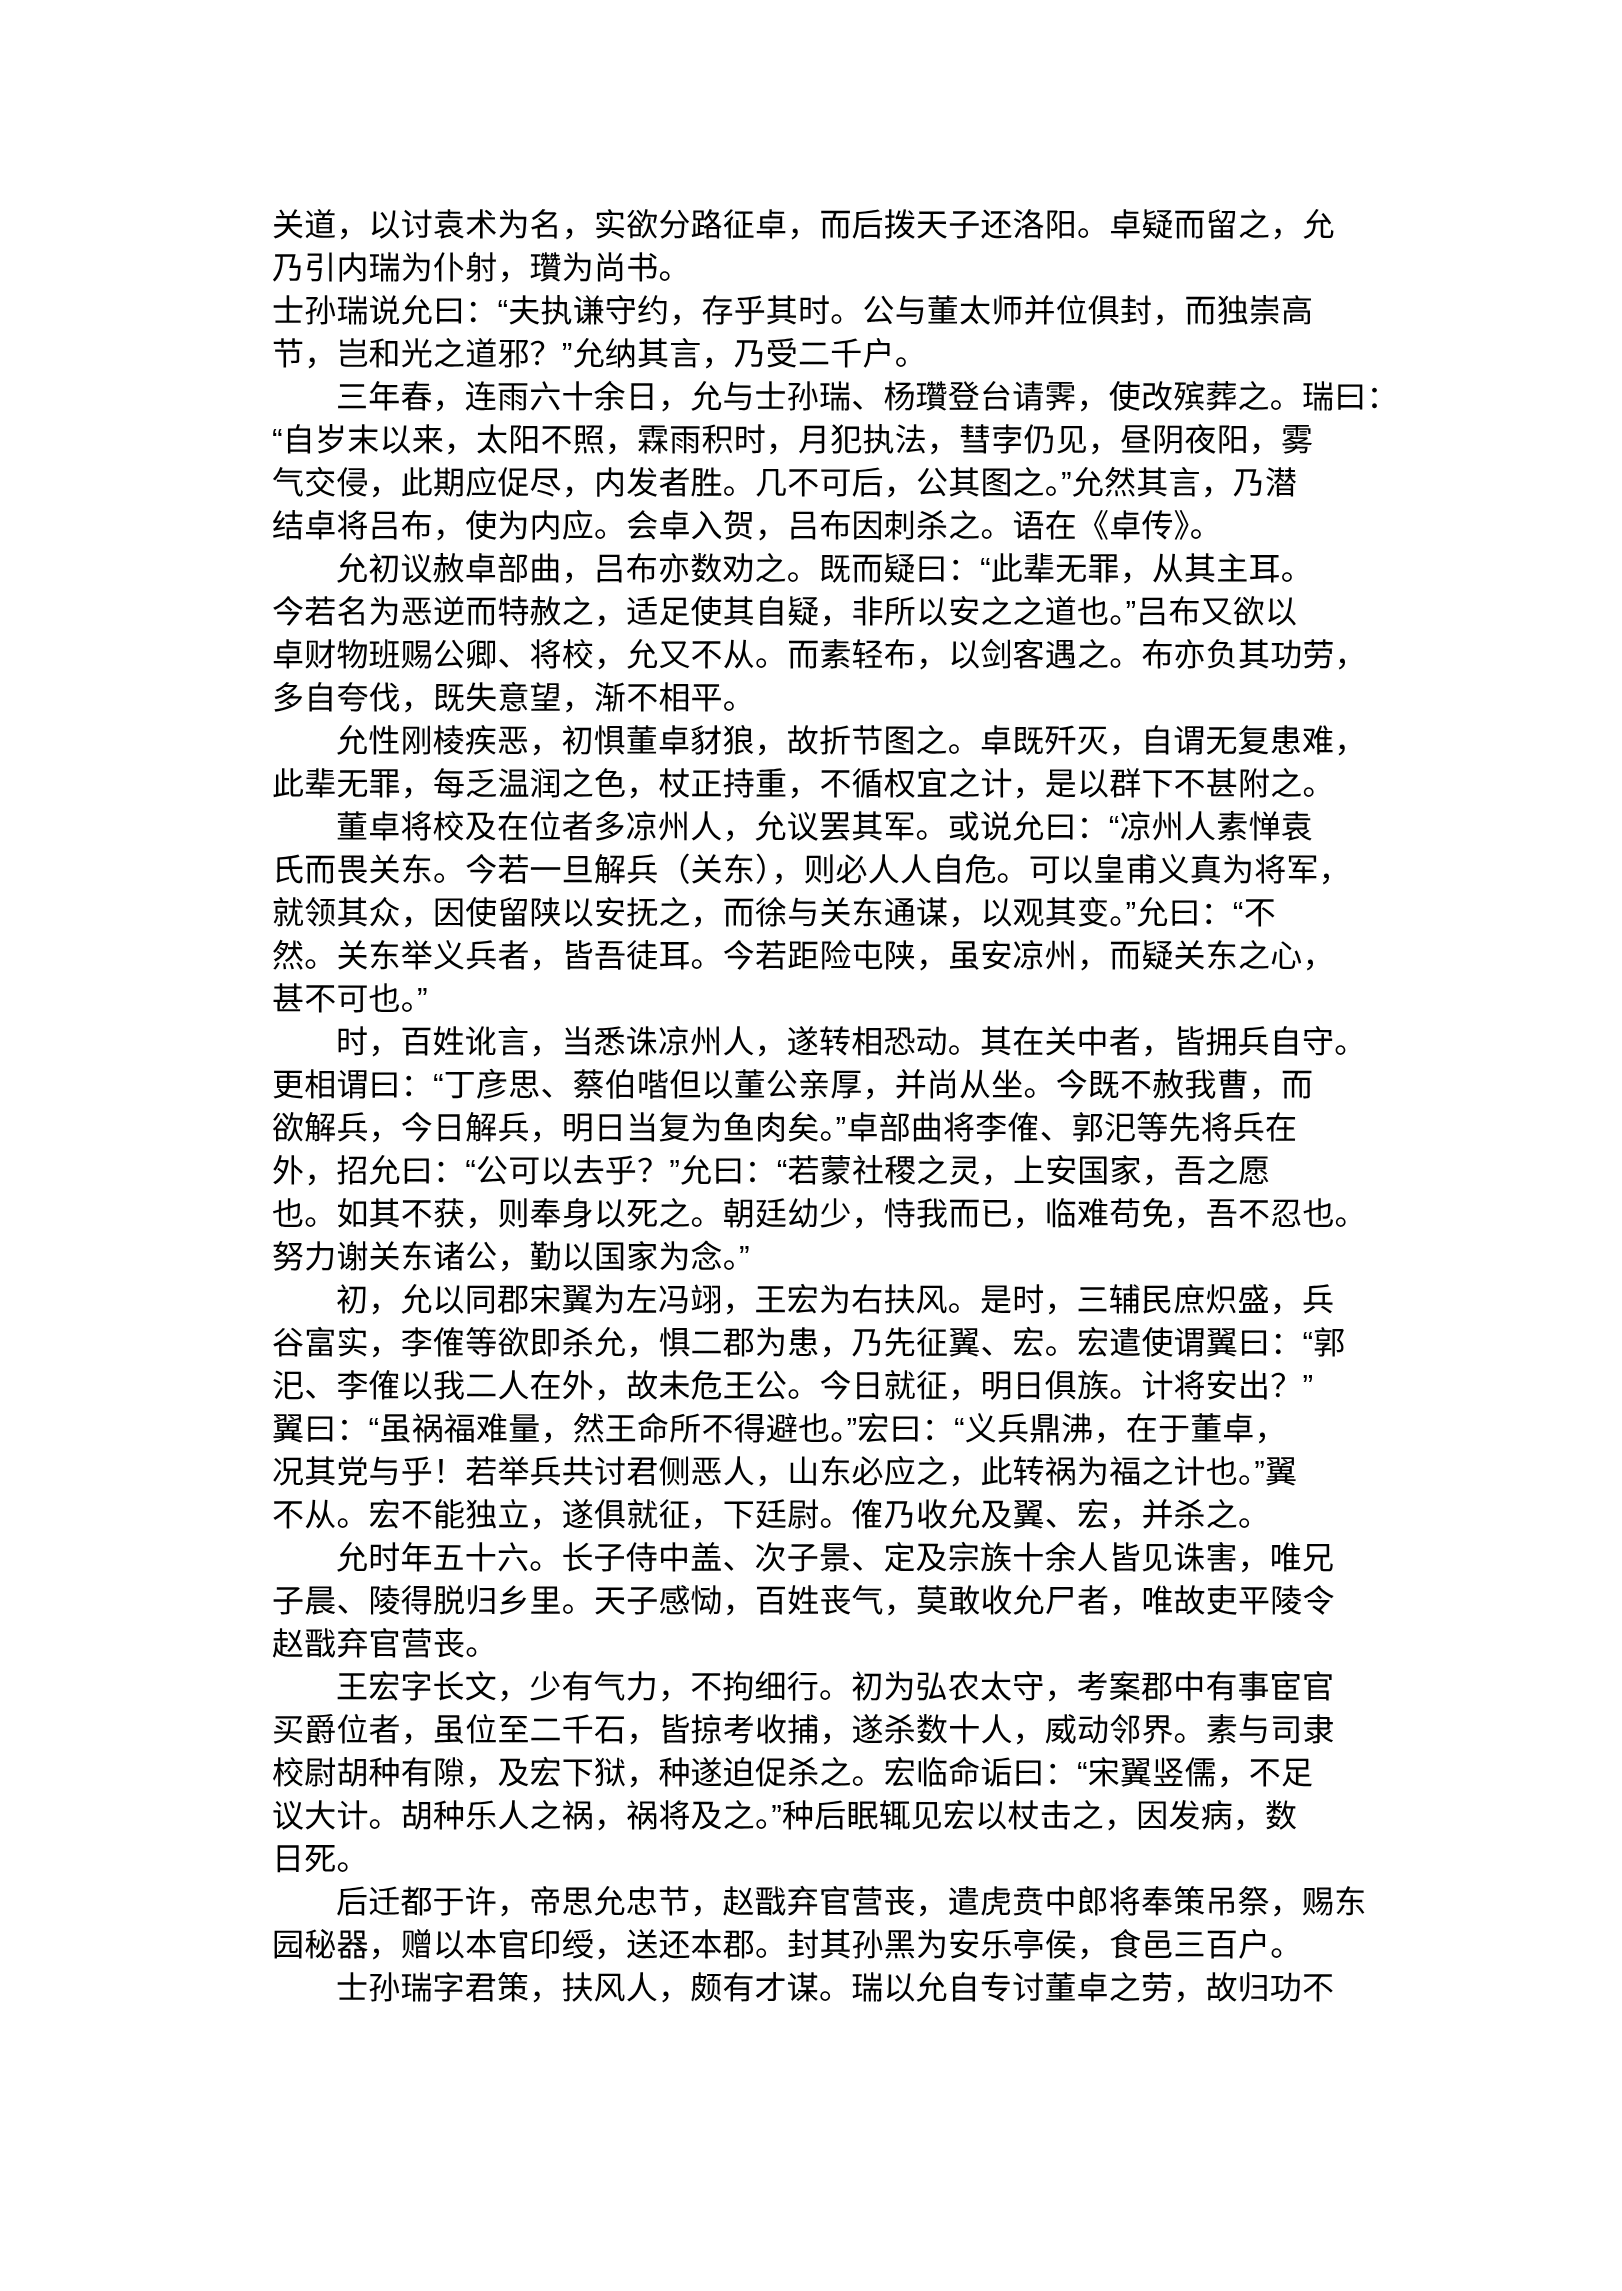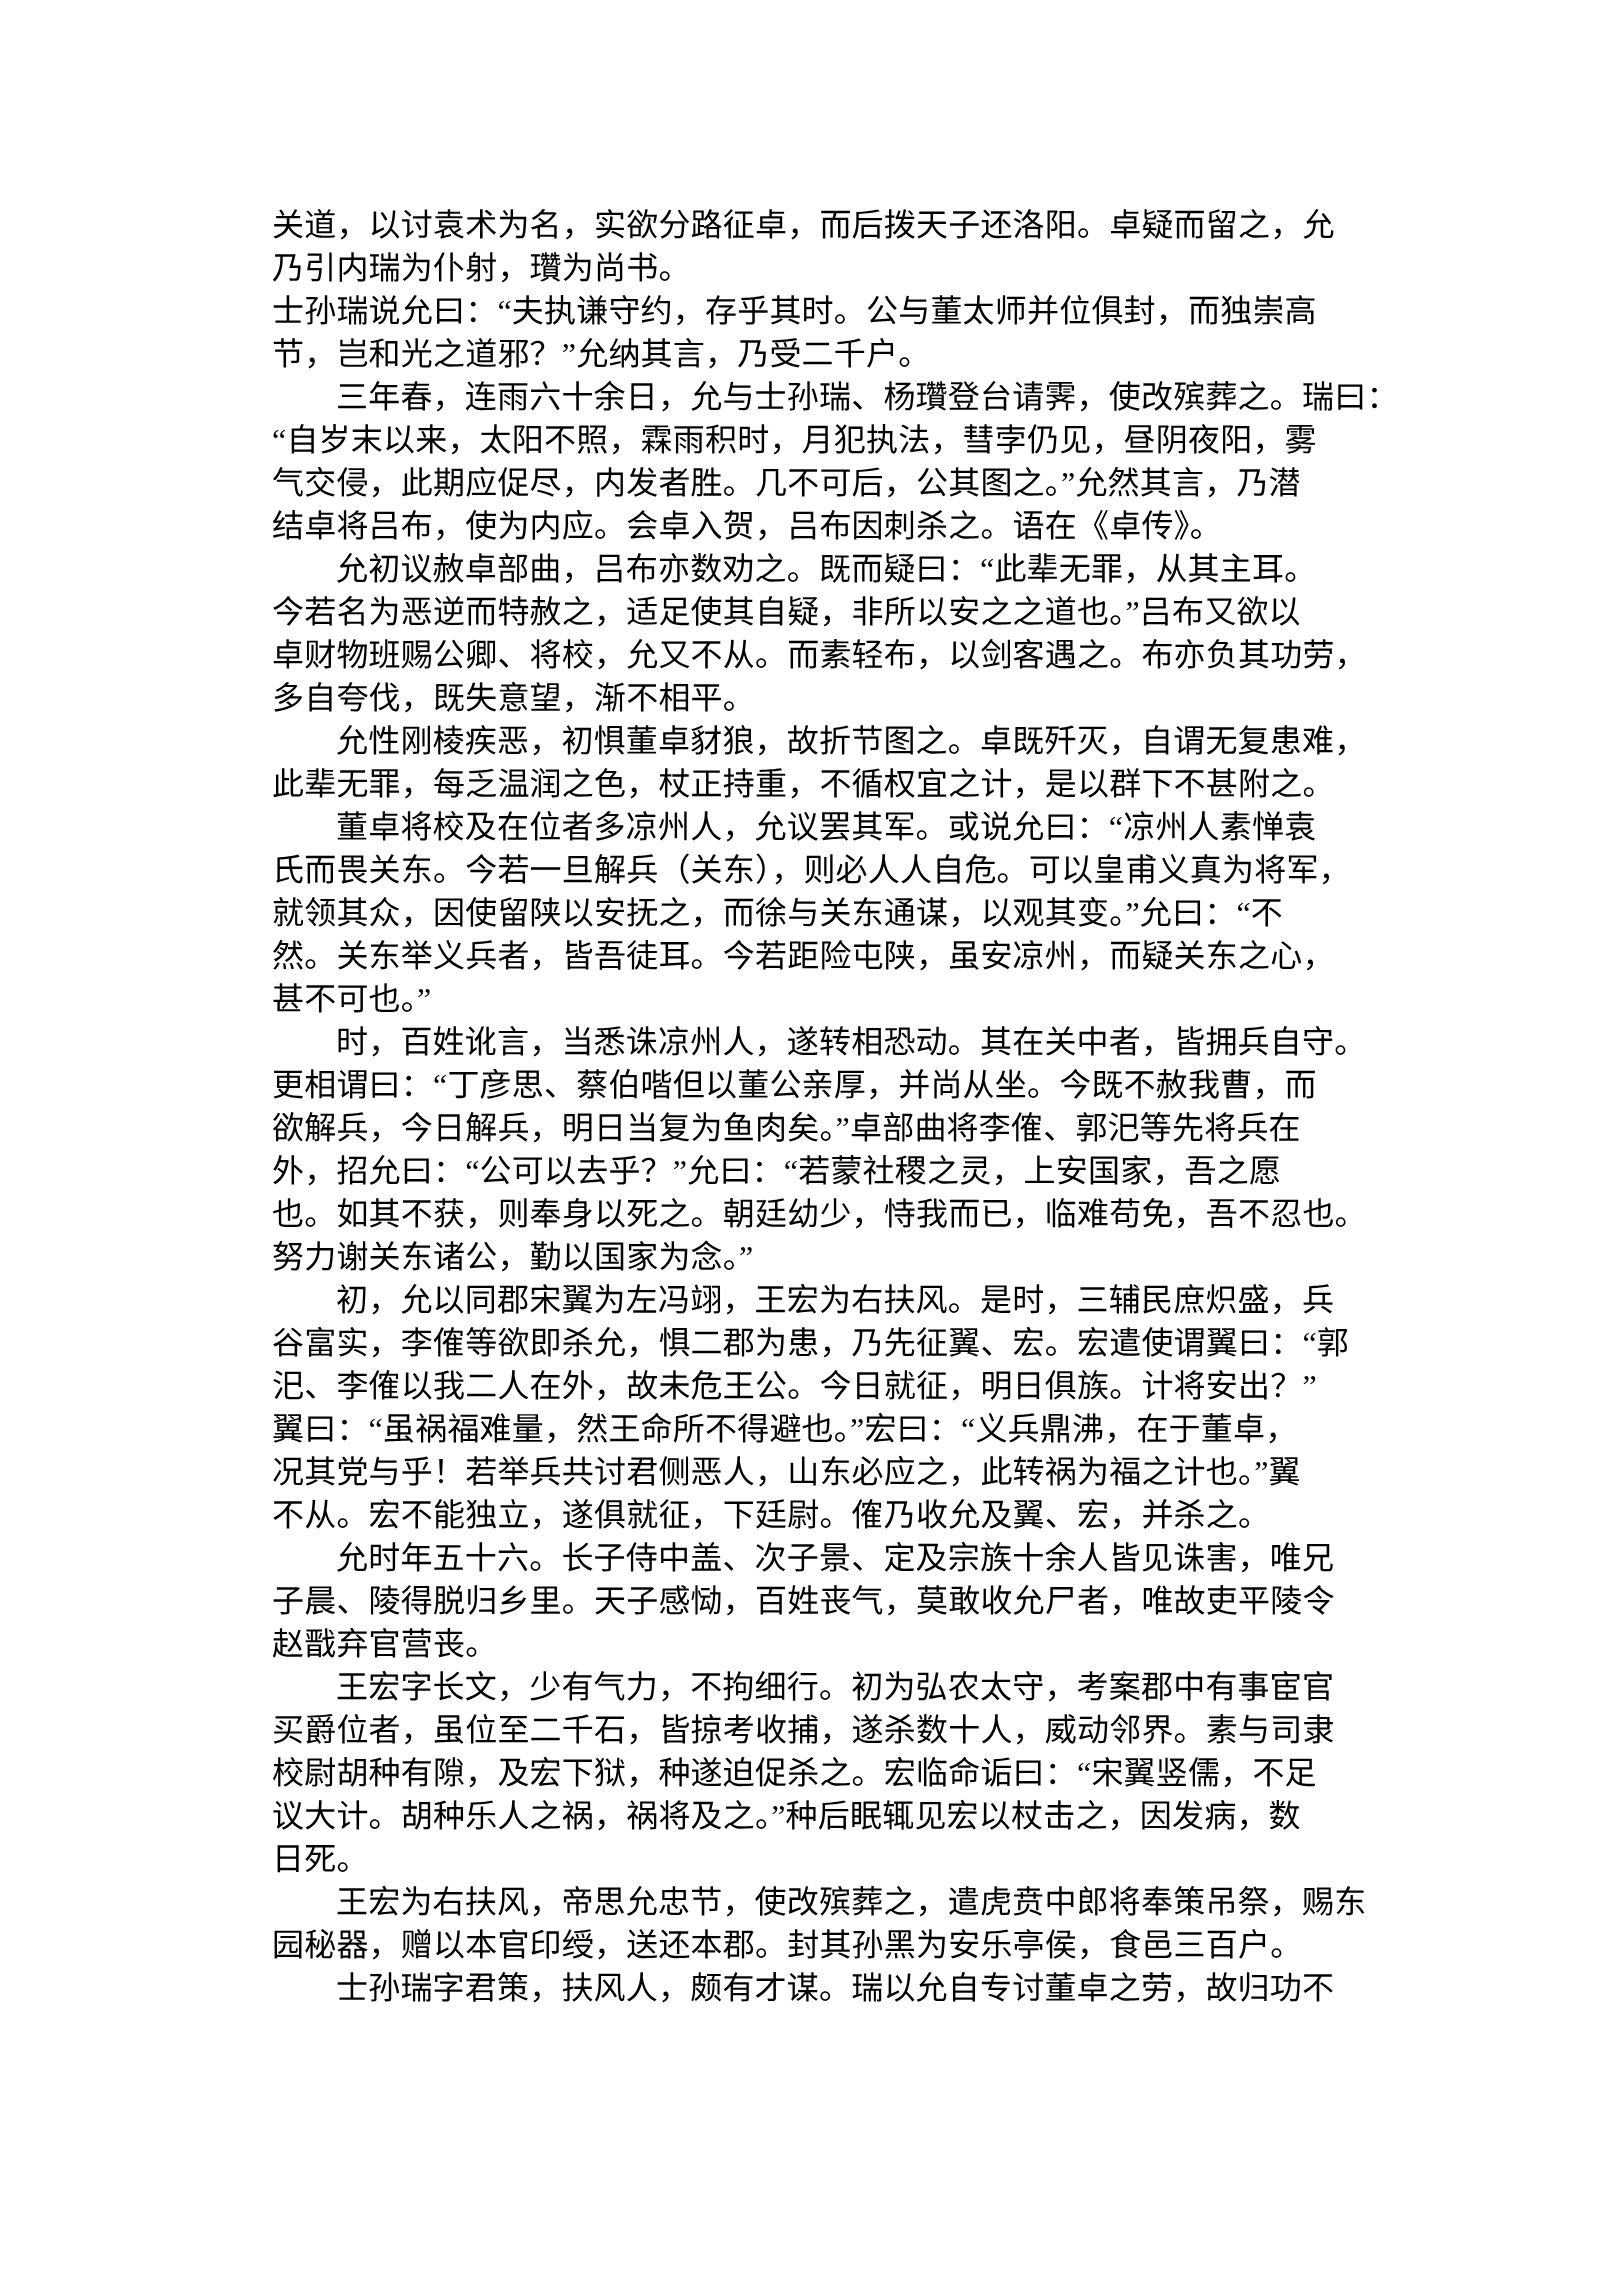--- a/index.html
+++ b/index.html
@@ -6,21 +6,21 @@
     margin: 0;
     padding: 0;
     background: #ffffff;
   }
   .page {
     position: relative;
     width: 1622px;
     height: 2024px;
     background: #ffffff;
     overflow: hidden;
-    font-family: Liberation Serif, serif;
+    font-family: Liberation Sans, sans-serif;
   }
   .text-block {
     position: absolute;
     left: 272px;
     top: 204px;
     width: 1117px;
     color: #000000;
     font-size: 32px;
     line-height: 43px;
     letter-spacing: 0.2px;
@@ -71,18 +71,18 @@
       <div class="text-line">况其党与乎！若举兵共讨君侧恶人，山东必应之，此转祸为福之计也。”翼</div>
       <div class="text-line">不从。宏不能独立，遂俱就征，下廷尉。傕乃收允及翼、宏，并杀之。</div>
       <div class="text-line indent">允时年五十六。长子侍中盖、次子景、定及宗族十余人皆见诛害，唯兄</div>
       <div class="text-line">子晨、陵得脱归乡里。天子感恸，百姓丧气，莫敢收允尸者，唯故吏平陵令</div>
       <div class="text-line">赵戬弃官营丧。</div>
       <div class="text-line indent">王宏字长文，少有气力，不拘细行。初为弘农太守，考案郡中有事宦官</div>
       <div class="text-line">买爵位者，虽位至二千石，皆掠考收捕，遂杀数十人，威动邻界。素与司隶</div>
       <div class="text-line">校尉胡种有隙，及宏下狱，种遂迫促杀之。宏临命诟曰：“宋翼竖儒，不足</div>
       <div class="text-line">议大计。胡种乐人之祸，祸将及之。”种后眠辄见宏以杖击之，因发病，数</div>
       <div class="text-line">日死。</div>
-      <div class="text-line indent">王宏为右扶风，帝思允忠节，使改殡葬之，遣虎贲中郎将奉策吊祭，赐东</div>
+      <div class="text-line indent">后迁都于许，帝思允忠节，赵戬弃官营丧，遣虎贲中郎将奉策吊祭，赐东</div>
       <div class="text-line">园秘器，赠以本官印绶，送还本郡。封其孙黑为安乐亭侯，食邑三百户。</div>
       <div class="text-line indent">士孙瑞字君策，扶风人，颇有才谋。瑞以允自专讨董卓之劳，故归功不</div>
     </div>
 </div>
 
 
 </body></html>

